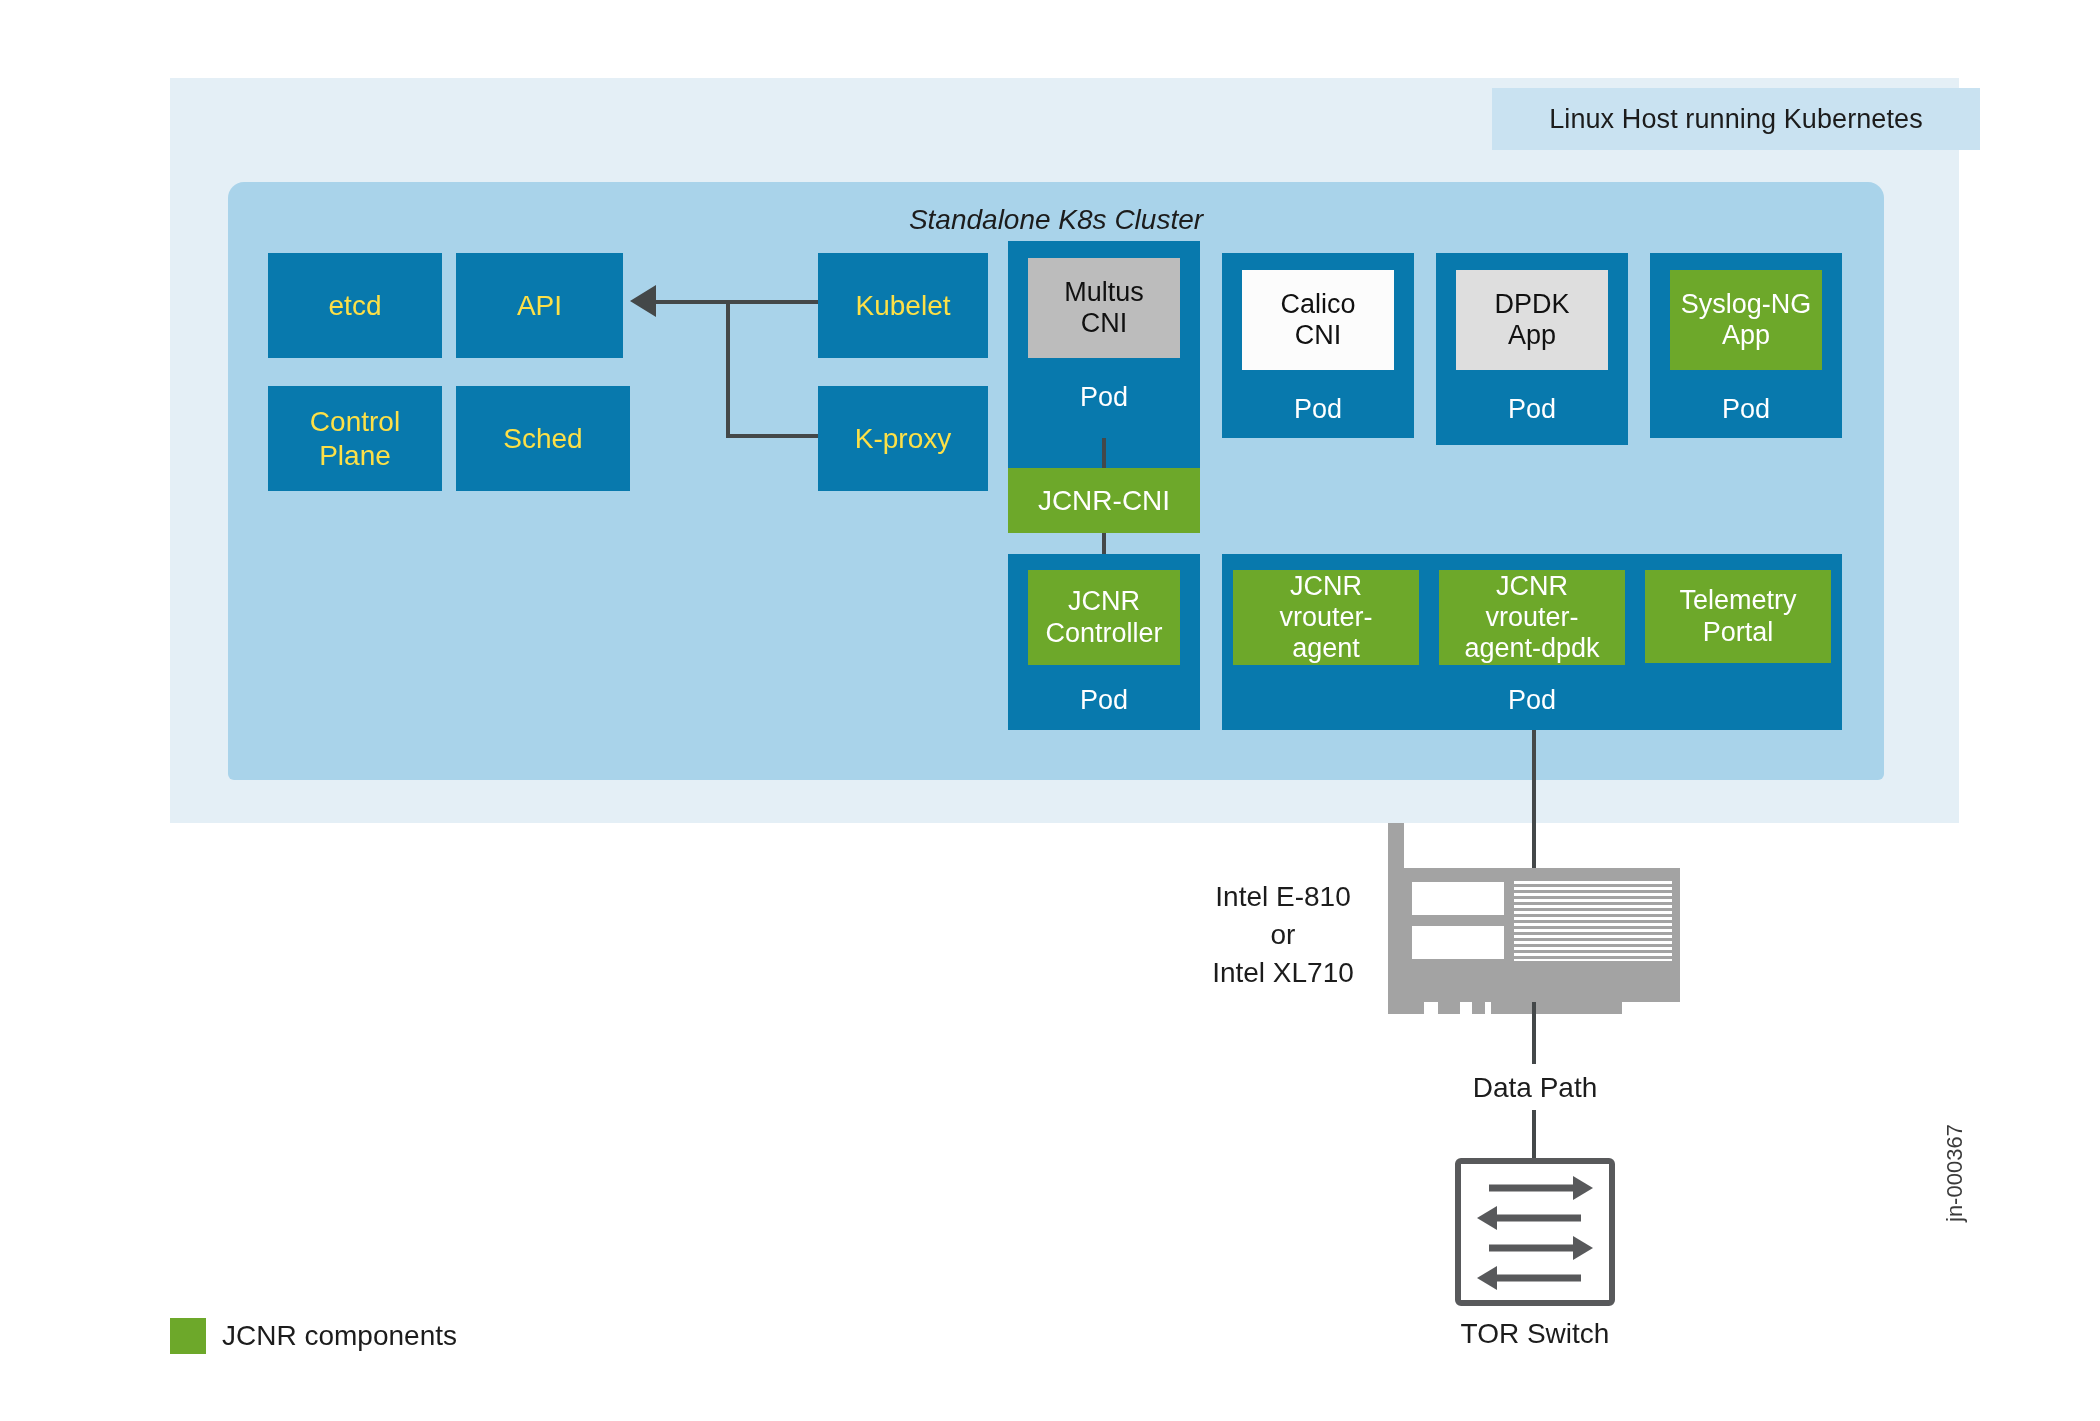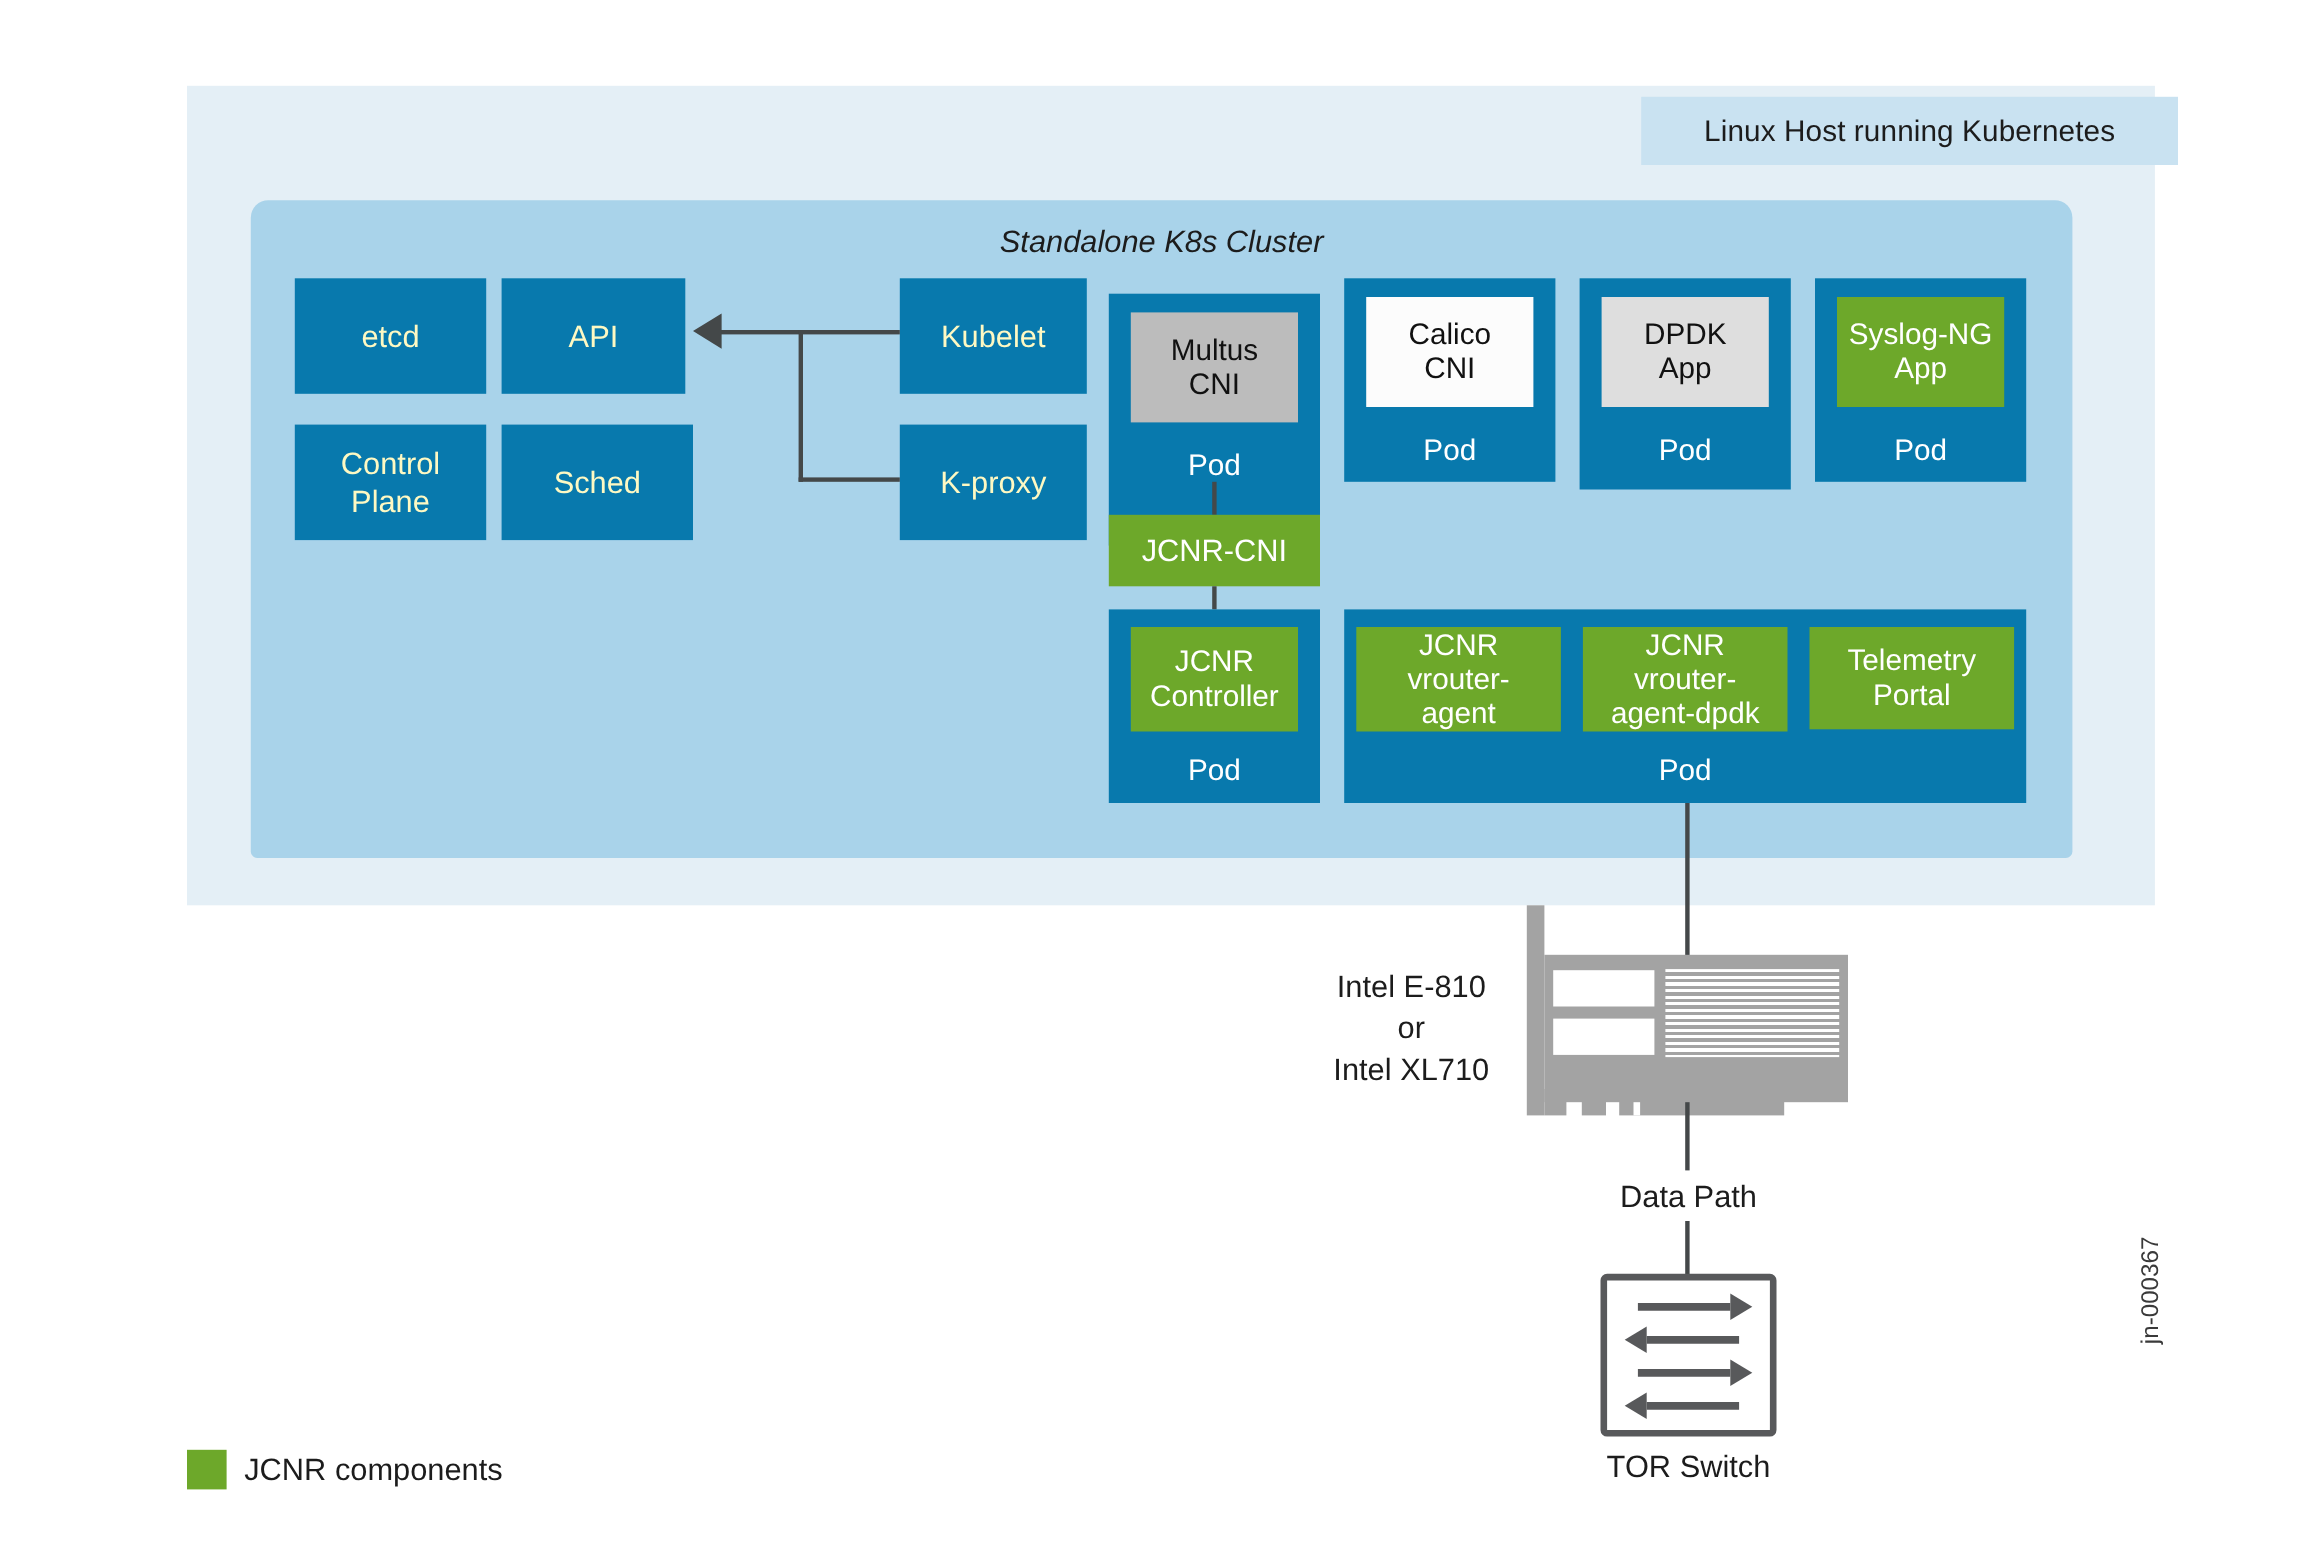--- a/index.html
+++ b/index.html
@@ -15,21 +15,21 @@
   #host-label span{font-size:27px;color:#1c1c1c;letter-spacing:.1px;}
 
   
   #cluster-panel{left:228px;top:182px;width:1656px;height:598px;background:#a9d3ea;
                  border-radius:16px 16px 6px 6px;}
   #cluster-title{left:228px;top:200px;width:1656px;height:40px;
                  display:flex;align-items:center;justify-content:center;font-style:italic;}
   #cluster-title span{font-size:28px;color:#1c1c1c;}
 
   
-  .cbox{background:#0879ad;color:#fef9c3;display:flex;align-items:center;
+  .cbox{background:#0879ad;color:#fde047;display:flex;align-items:center;
         justify-content:center;text-align:center;font-size:28px;line-height:1.2;}
 
   
   .pod{background:#0879ad;display:flex;flex-direction:column;align-items:center;}
   .pod-label{color:#ffffff;font-size:27px;line-height:1;}
   .inner-box{display:flex;align-items:center;justify-content:center;
              text-align:center;font-size:27px;line-height:1.15;}
   .inner-gray{background:#bcbcbc;color:#111111;}
   .inner-white{background:#fcfcfc;color:#111111;}
   .inner-lgray{background:#dedede;color:#111111;}
@@ -100,21 +100,21 @@
   <span>K-proxy</span>
 </div>
 
 <div class="abs line hline" style="left:655px;top:300px;width:163px;"></div>
 <div class="abs line vline" style="left:726px;top:300px;height:138px;"></div>
 <div class="abs line hline" style="left:726px;top:434px;width:92px;"></div>
 <div class="abs" style="left:630px;top:285px;width:0;height:0;
      border-top:16px solid transparent;border-bottom:16px solid transparent;
      border-right:26px solid #444849;"></div>
 
-<div class="abs pod" style="left:1008px;top:267px;width:192px;height:229px;">
+<div class="abs pod" style="left:1008px;top:241px;width:192px;height:229px;">
   <div class="inner-box inner-gray" style="width:152px;height:100px;margin-top:17px;white-space:pre-line;">
     <span>Multus
 CNI</span>
   </div>
   <div class="pod-label" style="margin-top:26px;">Pod</div>
 </div>
 
 <div class="abs pod" style="left:1222px;top:253px;width:192px;height:185px;">
   <div class="inner-box inner-white" style="width:152px;height:100px;margin-top:17px;white-space:pre-line;">
     <span>Calico

